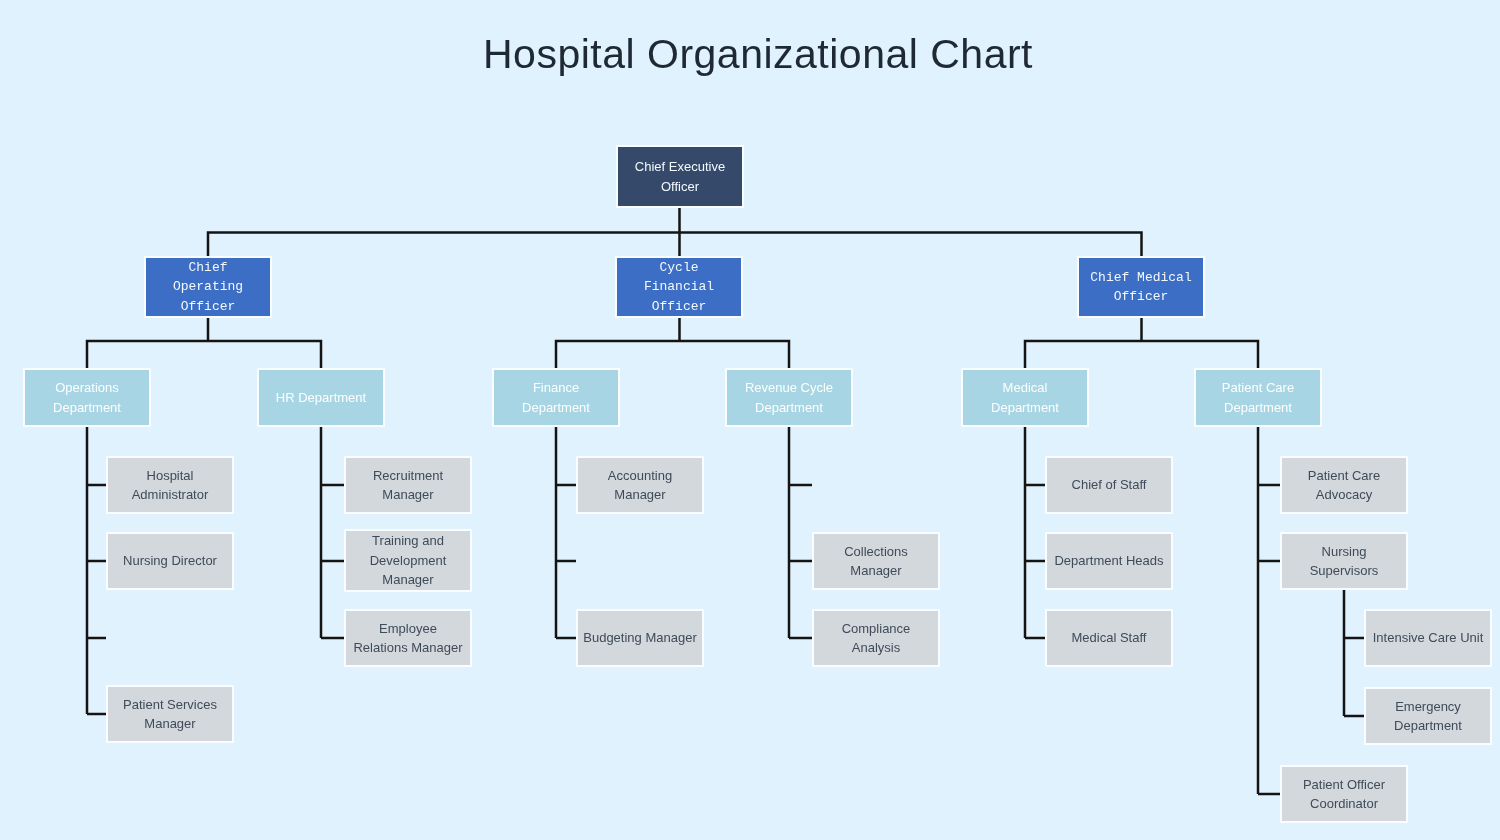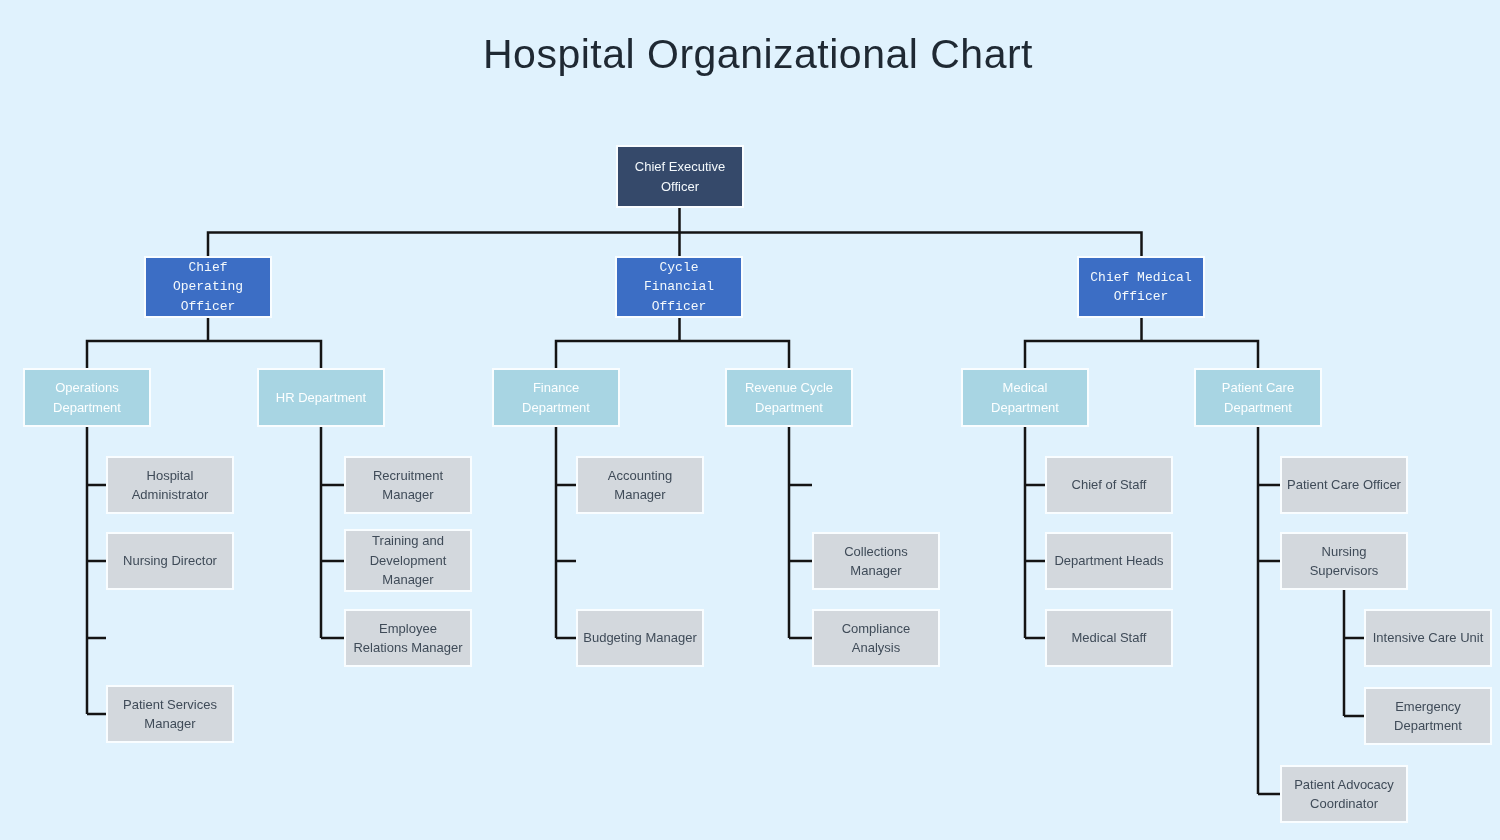--- a/index.html
+++ b/index.html
@@ -68,19 +68,19 @@
   <div class="node lvl4" style="left:568px;top:456px">Accounting Manager</div>
   <div class="node lvl4" style="left:568px;top:609px">Budgeting Manager</div>
 
   <div class="node lvl4" style="left:804px;top:532px">Collections Manager</div>
   <div class="node lvl4" style="left:804px;top:609px">Compliance Analysis</div>
 
   <div class="node lvl4" style="left:1037px;top:456px">Chief of Staff</div>
   <div class="node lvl4" style="left:1037px;top:532px">Department Heads</div>
   <div class="node lvl4" style="left:1037px;top:609px">Medical Staff</div>
 
-  <div class="node lvl4" style="left:1272px;top:456px">Patient Care Officer</div>
+  <div class="node lvl4" style="left:1272px;top:456px">Patient Care Advocacy</div>
   <div class="node lvl4" style="left:1272px;top:532px">Nursing Supervisors</div>
   <div class="node lvl4" style="left:1356px;top:609px">Intensive Care Unit</div>
   <div class="node lvl4" style="left:1356px;top:687px">Emergency Department</div>
-  <div class="node lvl4" style="left:1272px;top:765px">Patient Advocacy Coordinator</div>
+  <div class="node lvl4" style="left:1272px;top:765px">Patient Officer Coordinator</div>
 
 </div>
 
 </body></html>

